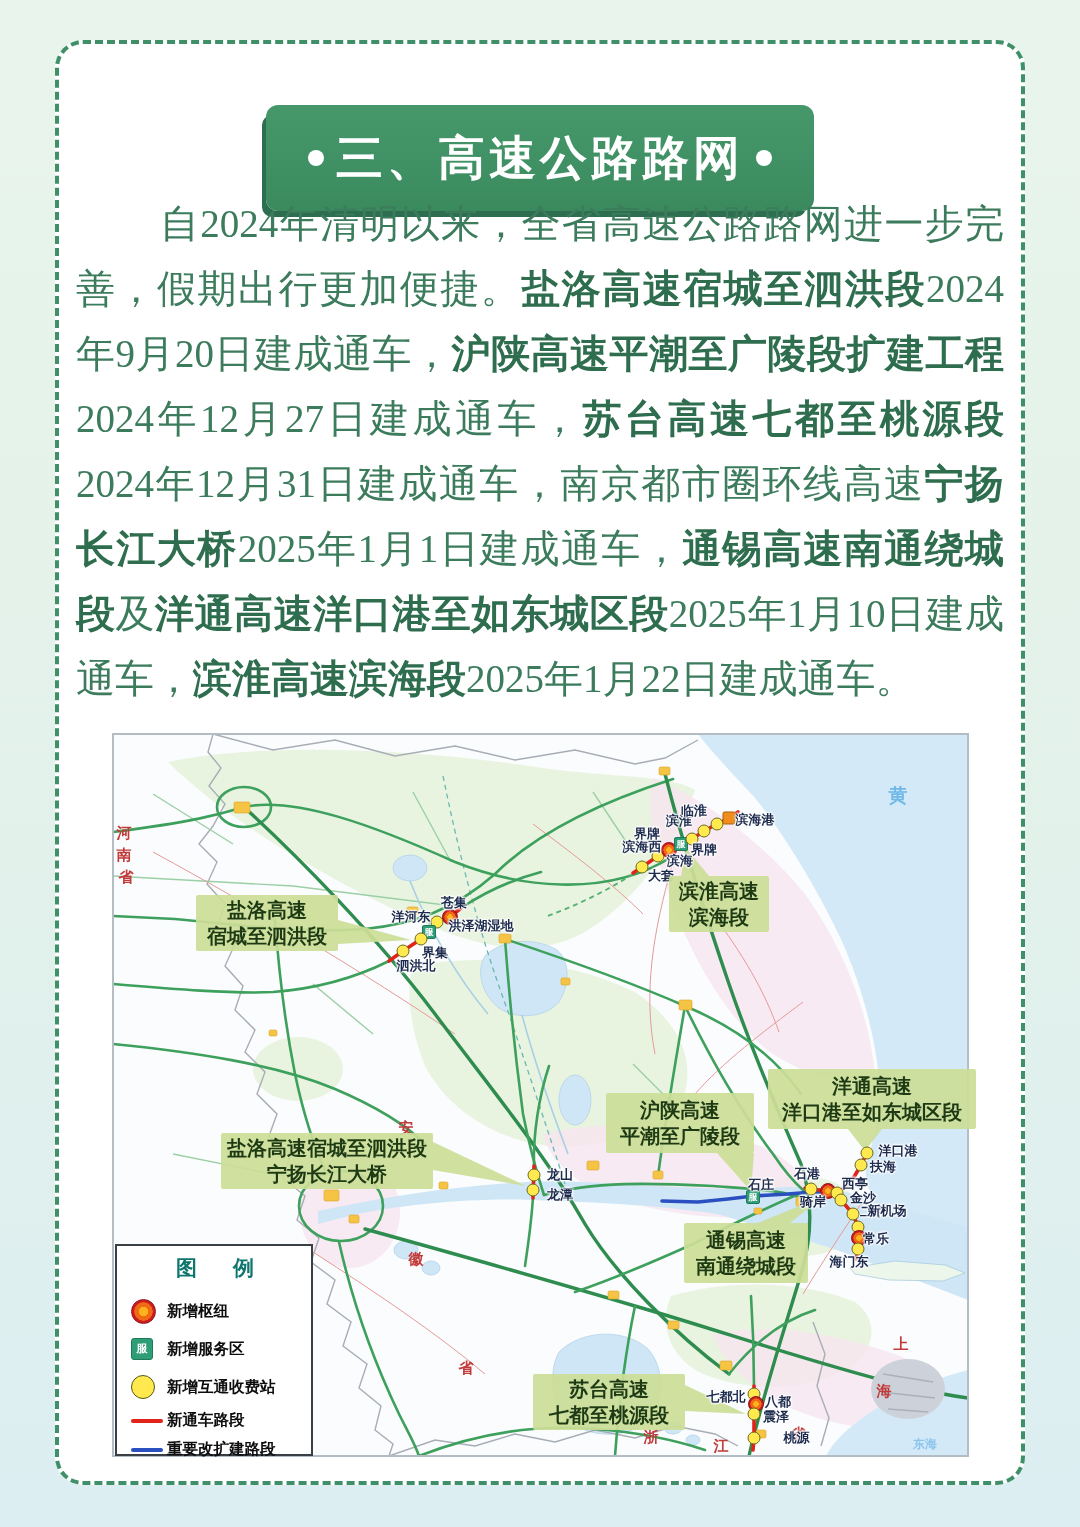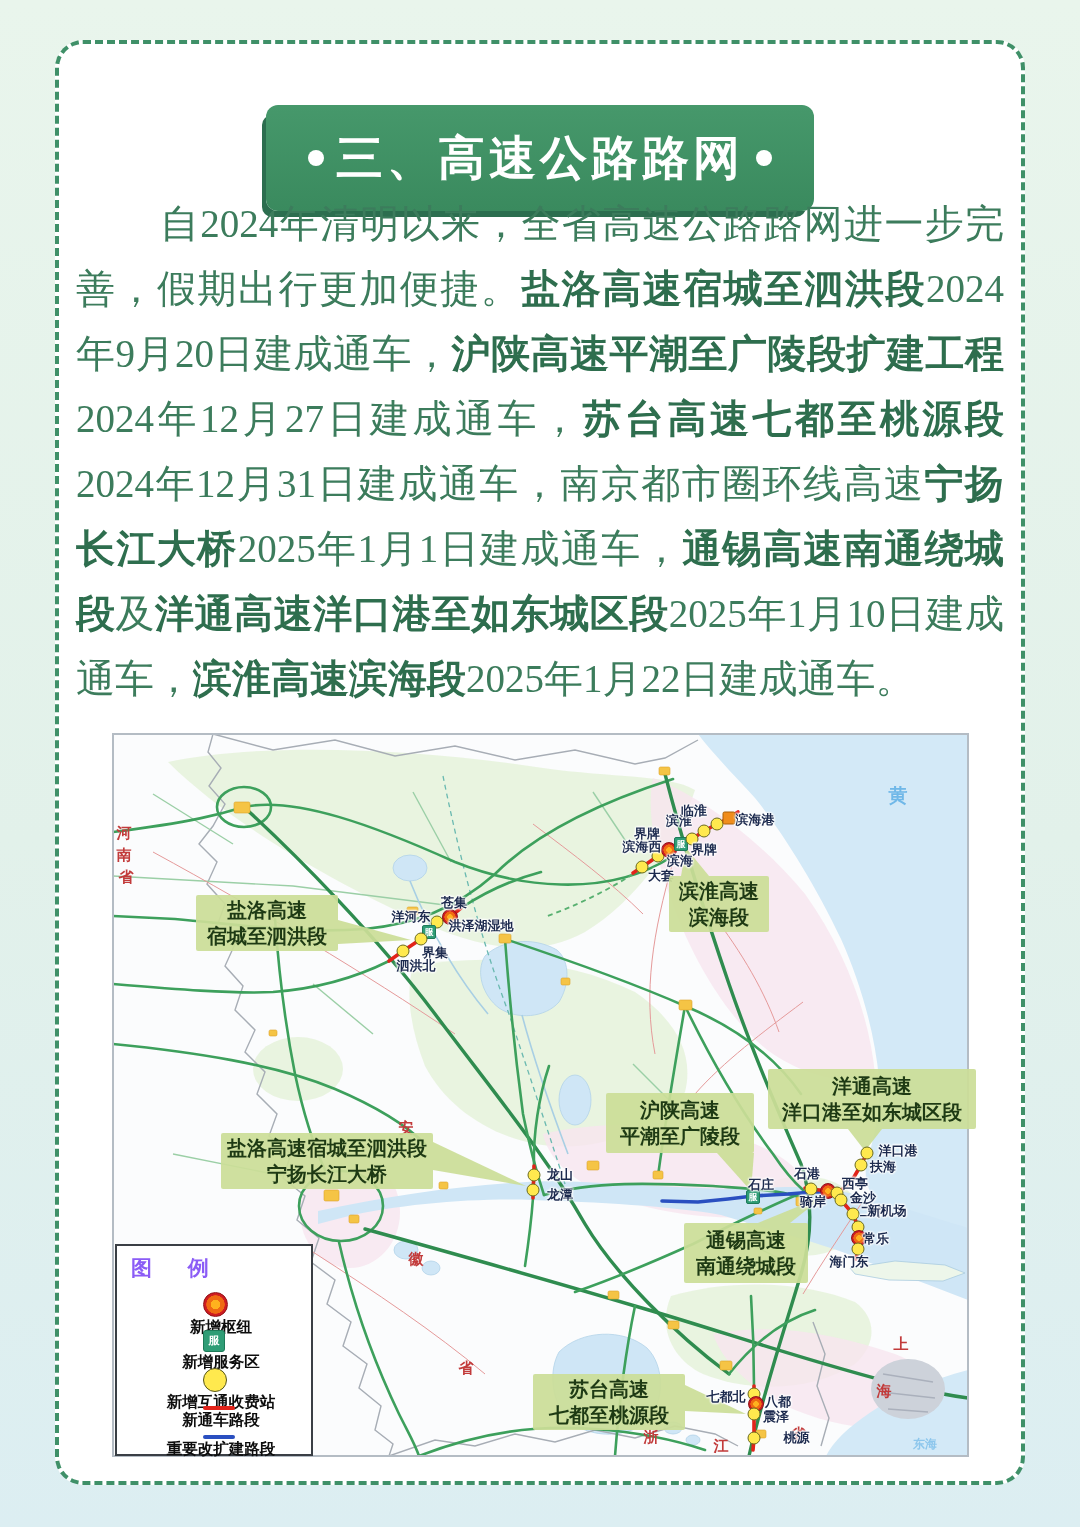--- a/index.html
+++ b/index.html
@@ -63,23 +63,23 @@
     display:flex;flex-direction:column;align-items:center;justify-content:center;
     color:#1e3a14;font-weight:800;font-size:20px;line-height:26px;text-align:center;}
   .prov{position:absolute;transform:translate(-50%,-50%);z-index:3;
     font-size:15px;font-weight:700;color:#c23b3b;}
   .sea-lbl{position:absolute;transform:translate(-50%,-50%);z-index:3;
     font-size:19px;font-weight:700;color:#5fb0e6;opacity:.85;}
   .sea-lbl.small{font-size:12px;opacity:.6;}
   
   .legend{position:absolute;left:2px;top:510px;width:198px;height:212px;z-index:7;
     background:#ffffff;border:2px solid #3a3f45;box-sizing:border-box;padding:8px 0 0 14px;}
-  .legend-title{text-align:left;font-size:21px;font-weight:800;color:#8b5cf6;
+  .legend-title{text-align:center;font-size:21px;font-weight:800;color:#0f766e;
     word-spacing:30px;margin-bottom:10px;padding-right:12px;}
-  .lrow{display:flex;align-items:center;height:38px;flex-direction:column;}
+  .lrow{display:flex;align-items:center;height:38px;}
   .lrow.thin{height:29px;}
   .lrow .lic{width:36px;display:flex;align-items:center;justify-content:flex-start;}
   .lrow .llab{font-size:15.5px;font-weight:600;color:#0d0d0d;white-space:nowrap;}
   .ic-hub{width:23px;height:23px;border-radius:50%;border:1px solid #901016;
     background:radial-gradient(circle at 50% 50%,#ffb21e 0 28%,#ef6a12 30% 55%,#cf1c20 58% 100%);}
   .ic-service{width:20px;height:20px;border-radius:3px;background:#2f9d76;border:1px solid #1d7a58;
     color:#fff;font-size:11px;font-weight:700;line-height:19px;text-align:center;}
   .ic-toll{width:22px;height:22px;border-radius:50%;background:#ffe94e;border:1.5px solid #55551a;}
   .ic-redline{width:32px;height:4px;border-radius:2px;background:#e2231a;}
   .ic-blueline{width:32px;height:4px;border-radius:2px;background:#2a4fc0;}

